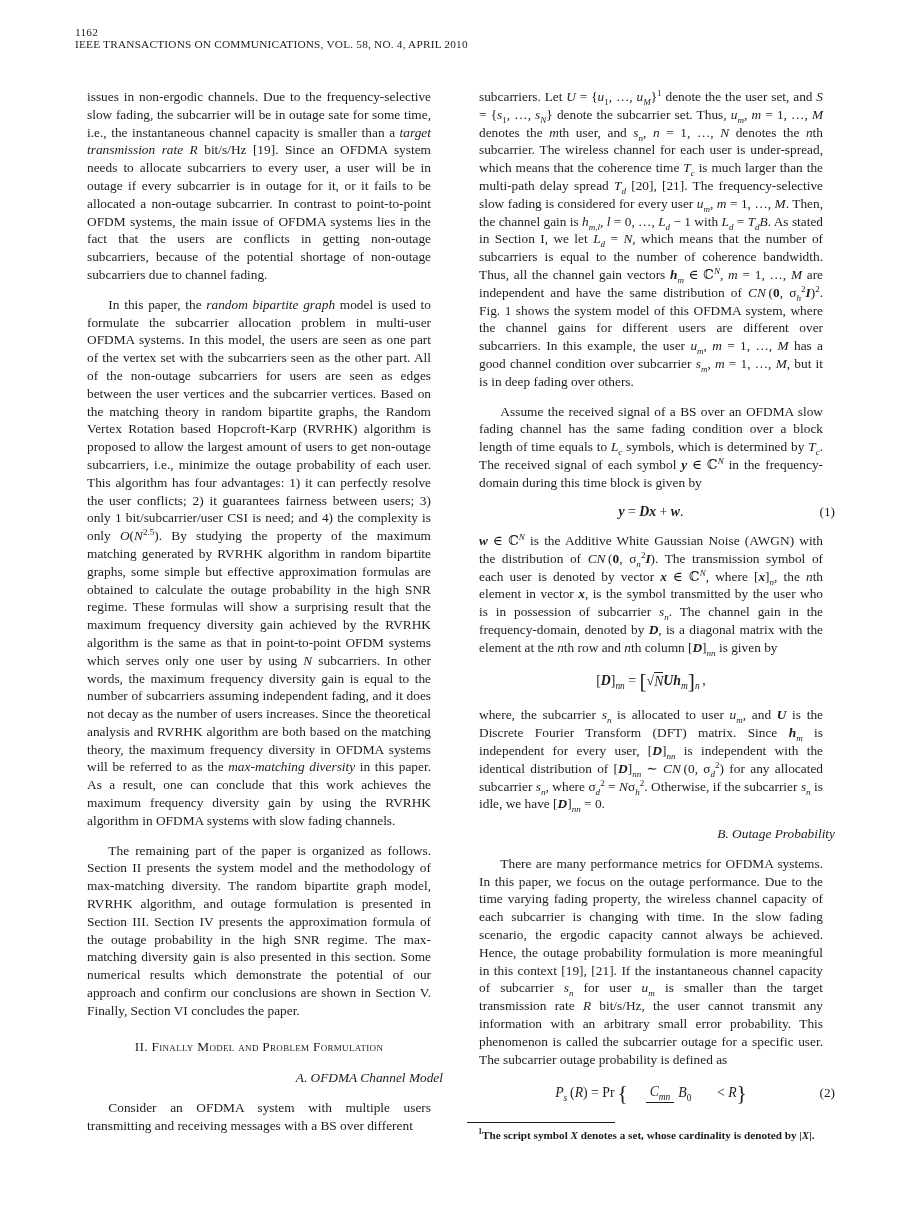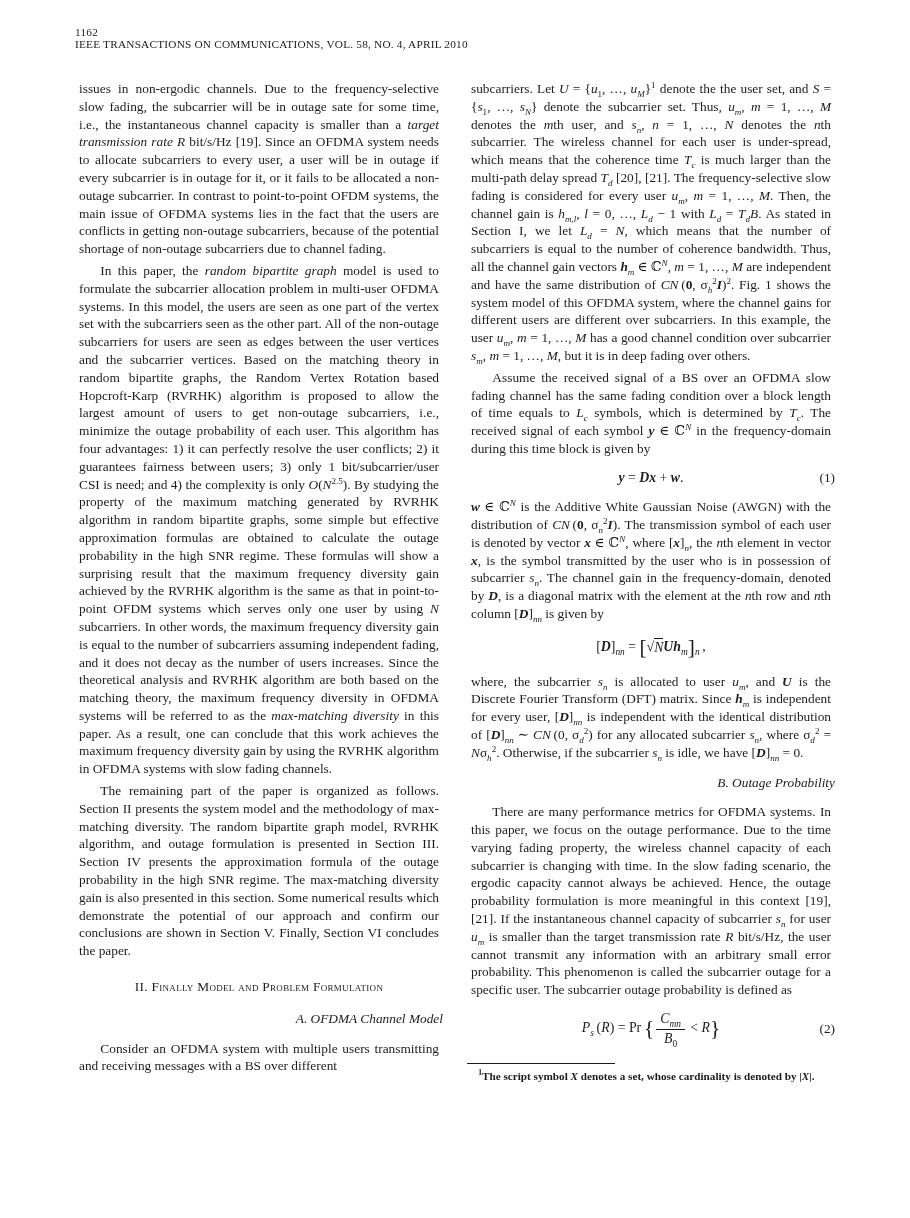--- a/index.html
+++ b/index.html
@@ -24,21 +24,21 @@
     margin-bottom: 26px;
     flex-direction: column;
   }
   .columns { display: flex; gap: 24px; }
   .col {
     width: 368px;
     font-size: 13.35px;
     line-height: 17.8px;
     text-align: justify;
   }
-  .col p { margin: 4px; text-indent: 1.6em; }
+  .col p { margin: 12px; text-indent: 1.6em; }
   .col p.noindent { text-indent: 0; }
   sub, sup { font-size: 0.68em; line-height: 0; }
   .section-heading {
     font-size: 13.35px;
     font-weight: normal;
     font-variant: small-caps;
     text-align: center;
     margin: 18px 0 14px 0;
     text-indent: 0;
     letter-spacing: 0.3px;
@@ -61,24 +61,24 @@
   .eq-number {
     position: absolute;
     right: 0;
     top: 50%;
     transform: translateY(-50%);
     font-size: 13.35px;
   }
   .bigbr { font-size: 1.55em; vertical-align: -0.12em; font-weight: normal; }
   .frac {
     display: inline-flex;
-    flex-direction: column;
+    flex-direction: row;
     vertical-align: middle;
     text-align: center;
-    margin: 0 2px;
+    margin: 0 18px;
   }
   .frac .num { display: block; border-bottom: 1px solid #1c1c1c; padding: 0 4px 1px 4px; }
   .frac .den { display: block; padding: 1px 4px 0 4px; }
   .ol { border-top: 1px solid #1c1c1c; padding-top: 0.5px; }
   .footnotes {
     margin-top: 16px;
     font-size: 11.2px;
     line-height: 14.6px;
     font-weight: bold;
   }

